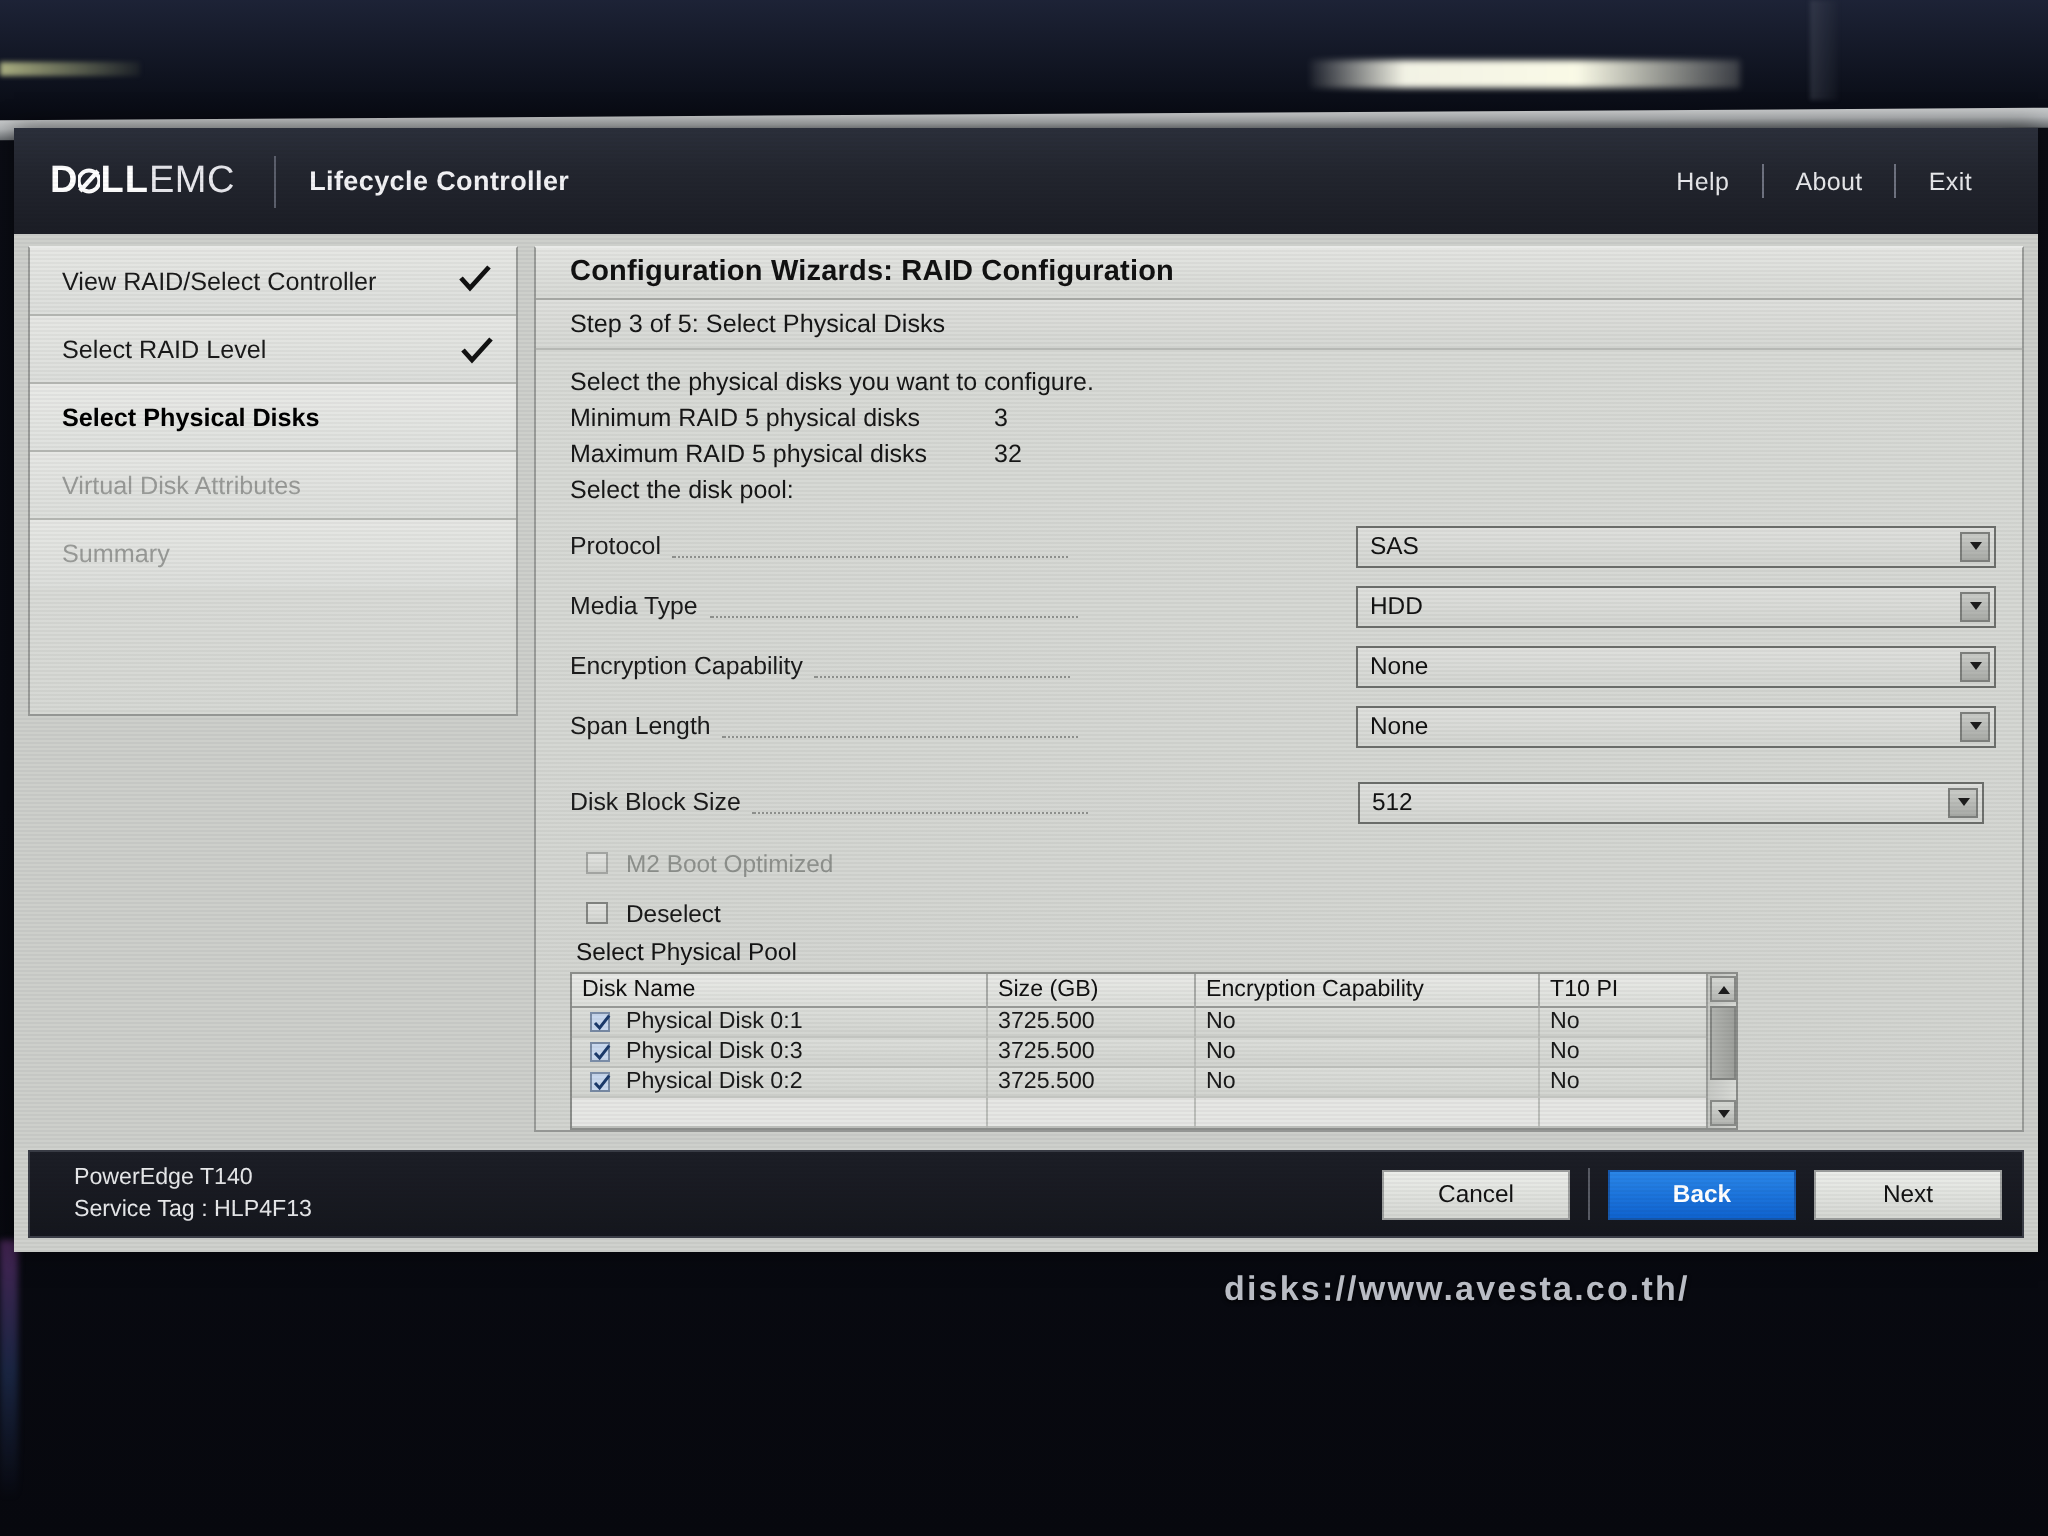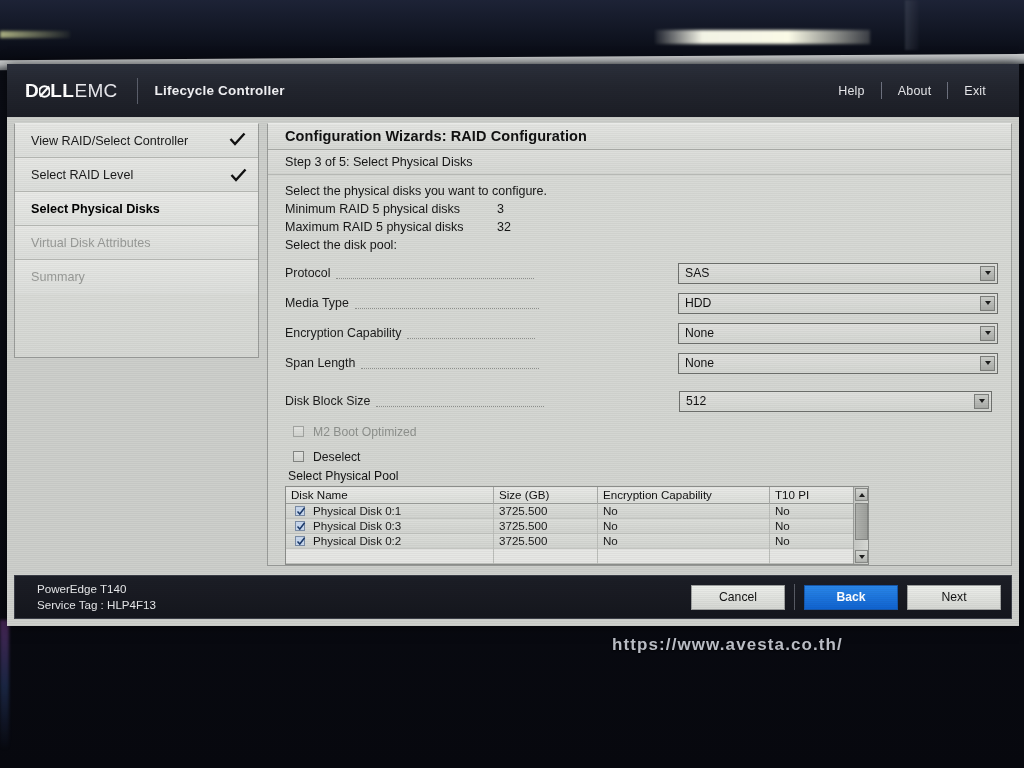--- a/index.html
+++ b/index.html
@@ -511,13 +511,13 @@
     <div id="btns">
       <div class="btn">Cancel</div>
       <div id="btn-sep"></div>
       <div class="btn primary">Back</div>
       <div class="btn">Next</div>
     </div>
   </div>
 
 </div>
 
-<div id="watermark">https://www.avesta.co.th/</div>
+<div id="watermark">disks://www.avesta.co.th/</div>
 
 </body></html>

